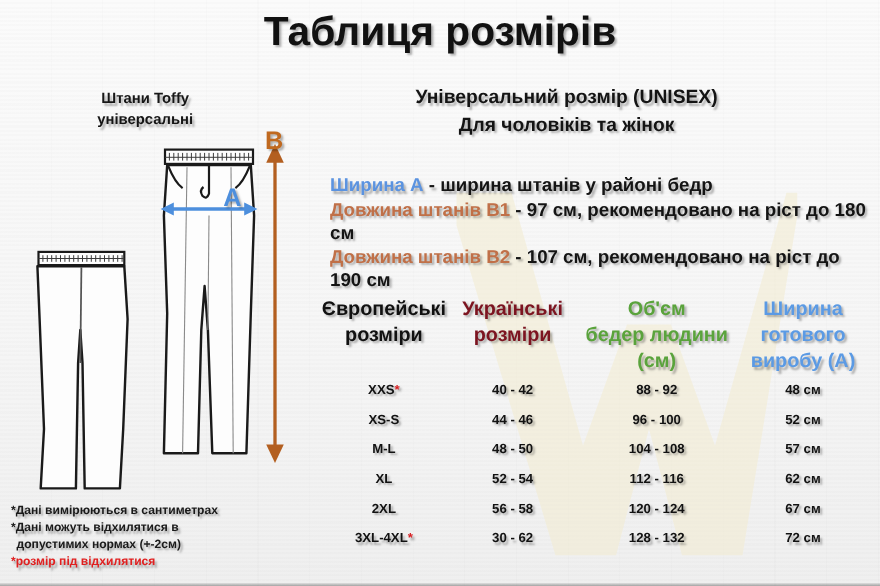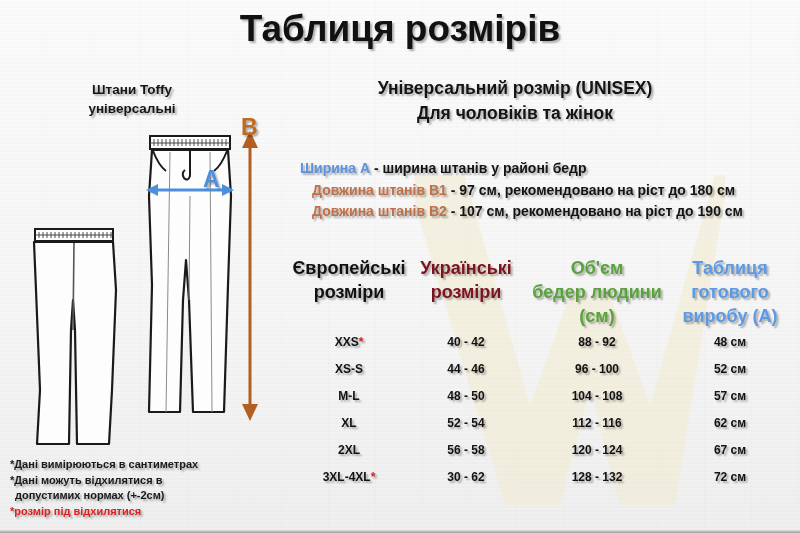--- a/index.html
+++ b/index.html
@@ -81,27 +81,27 @@
     font-weight: bold;
     color: #141414;
     line-height: 25px;
   }
 
   #legend {
     position: absolute;
     left: 300px;
     top: 158px;
     width: 490px;
-    font-size: 14px;
+    font-size: 17px;
     font-weight: bold;
     line-height: 21.5px;
     color: #141414;
   }
   .legend-key-a { color: #5b93e0; }
-  .legend-key-b { color: #c07048; margin-left: 12px; }
+  .legend-key-b { color: #c07048; }
 
   
   #pants-caption {
     position: absolute;
     left: 37px;
     top: 80px;
     width: 190px;
     text-align: center;
     font-size: 13.5px;
     font-weight: bold;
@@ -124,21 +124,21 @@
     top: 114px;
     font-size: 23px;
     font-weight: bold;
     color: #c0691f;
   }
 
   
   #table {
     position: absolute;
     left: 288px;
-    top: 256px;
+    top: 268px;
     width: 500px;
     border-collapse: collapse;
   }
   #table th {
     font-size: 18px;
     font-weight: bold;
     text-align: center;
     vertical-align: top;
     line-height: 24px;
     padding: 0;
@@ -300,21 +300,21 @@
         <th class="col-ua shadowtext">
           <div>Українські</div>
           <div>розміри</div>
         </th>
         <th class="col-hip shadowtext">
           <div>Об'єм</div>
           <div>бедер людини</div>
           <div>(см)</div>
         </th>
         <th class="col-w shadowtext">
-          <div>Таблиця</div>
+          <div>Ширина</div>
           <div>готового</div>
           <div>виробу (А)</div>
         </th>
       </tr>
     </thead>
     <tbody id="table-body">
       <tr>
         <td class="shadowtext"><span>XXS</span><span class="star">*</span></td>
         <td class="shadowtext">40 - 42</td>
         <td class="shadowtext">88 - 92</td>

